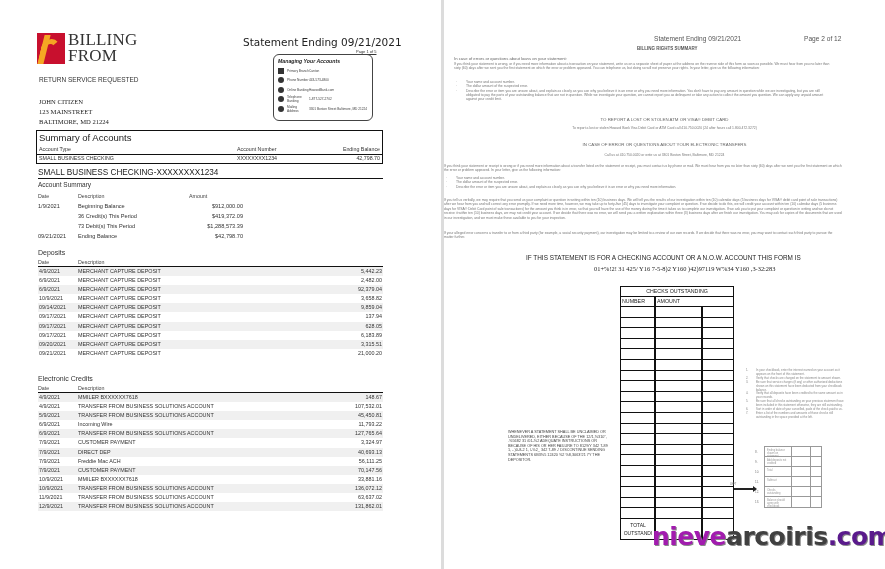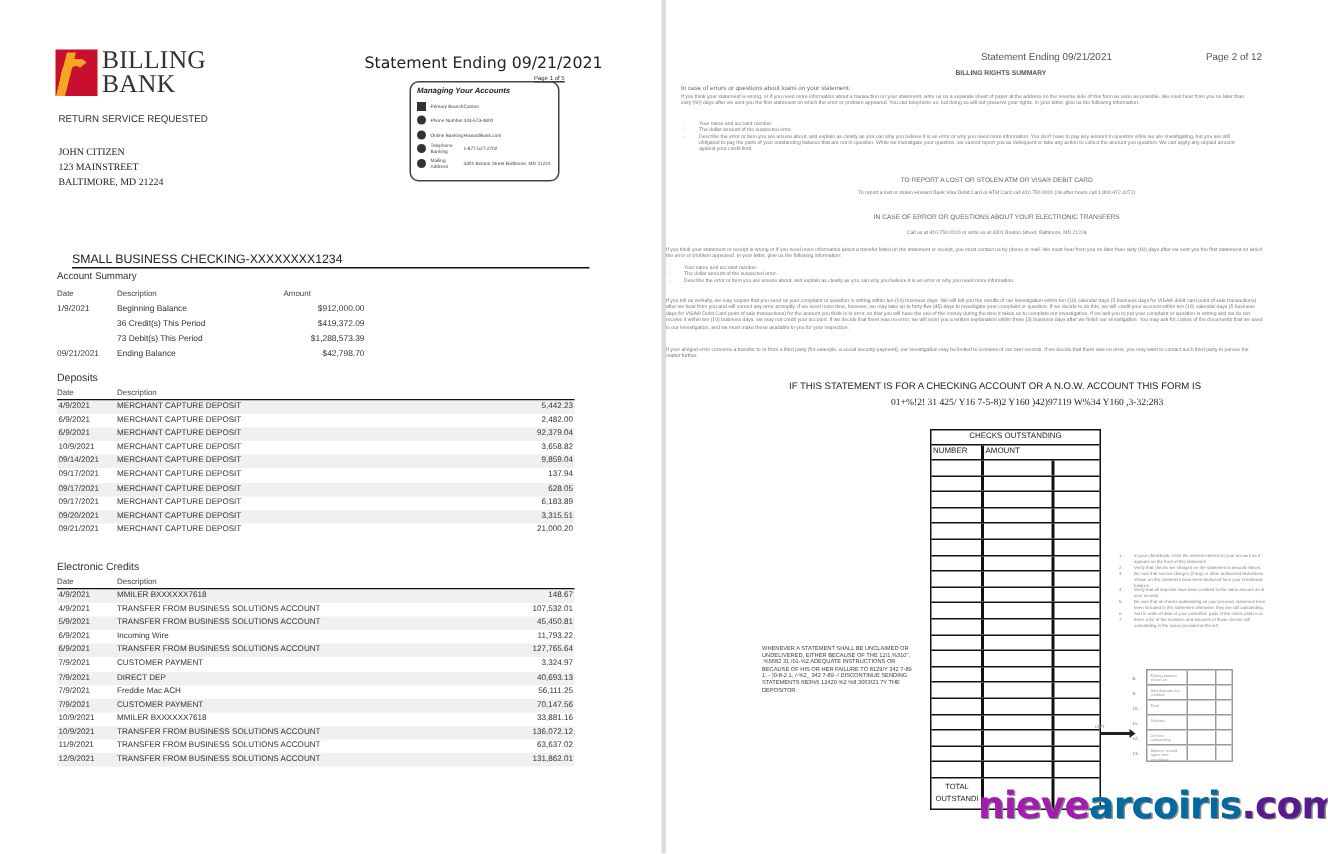--- a/index.html
+++ b/index.html
@@ -31,21 +31,21 @@
   .mya-val { flex: 1; }
 
   .summary-box { position: absolute; left: 36px; top: 130px; width: 347px; height: 34px; border: 1.5px solid #111; }
   .summary-title { position: absolute; left: 2px; top: 1px; font-size: 9.5px; color: #222; }
   .summary-hdr { position: absolute; left: 0; top: 15px; width: 100%; height: 8px; font-size: 5.3px; color: #333; }
   .summary-row { position: absolute; left: 0; top: 23px; width: 100%; height: 9px; border-top: 1px solid #111; font-size: 5.3px; color: #333; }
   .col-a { position: absolute; left: 2px; }
   .col-b { position: absolute; left: 200px; }
   .col-c { position: absolute; right: 2px; }
 
-  .acct-heading { position: absolute; left: 48px; top: 168px; width: 345px; height: 11px; border-bottom: 1.5px solid #111; font-size: 8.2px; color: #222; }
+  .acct-heading { position: absolute; left: 38px; top: 168px; width: 345px; height: 11px; border-bottom: 1.5px solid #111; font-size: 8.2px; color: #222; }
 
   .sec-label { position: absolute; font-size: 6.5px; color: #333; }
   .hdr-row { position: absolute; font-size: 5.3px; color: #444; }
 
   .as-row { position: absolute; left: 38px; width: 300px; height: 10px; font-size: 5.6px; color: #333; }
   .as-date { position: absolute; left: 0; }
   .as-desc { position: absolute; left: 40px; }
   .as-amt { position: absolute; right: 95px; }
 
   .tx-table { position: absolute; left: 38px; width: 345px; }
@@ -98,38 +98,38 @@
   .sf-row .sfn { position: absolute; left: -10px; top: 3px; font-size: 3px; color: #777; }
   .sf-row .sft { position: absolute; left: 2px; top: 2px; width: 22px; line-height: 3px; }
   .sf-row .vl1 { position: absolute; left: 26px; top: 0; width: 0.8px; height: 100%; background: #999; }
   .sf-row .vl2 { position: absolute; left: 45px; top: 0; width: 0.8px; height: 100%; background: #999; }
   .arrow { position: absolute; left: 290px; top: 488px; width: 20px; height: 1.5px; background: #222; }
   .arrow::after { content: ""; position: absolute; right: -3px; top: -2.5px; border-left: 4px solid #222; border-top: 3px solid transparent; border-bottom: 3px solid transparent; }
   .arrow-lbl { position: absolute; left: 286px; top: 483px; font-size: 2.6px; color: #777; }
 
   .watermark { position: absolute; left: 652px; top: 522px; font-family: "DejaVu Sans", sans-serif; font-weight: bold; font-size: 25px; letter-spacing: -0.5px; text-shadow: 1px 1px 0 #888; }
   .wm1 { color: #a21caf; }
-  .wm2 { color: #0369a1; text-align: center; }
+  .wm2 { color: #404040; text-align: center; }
   .wm3 { color: #5a1a8c; }
 </style>
 </head>
 <body>
 
 <div class="divider"></div>
 
 <div class="page-left">
 
   <div class="logo">
     <div class="logo-mark">
       <div class="stem"></div>
       <div class="swoosh"></div>
     </div>
     <div class="logo-text">
       <div>BILLING</div>
-      <div>BANK</div>
+      <div>FROM</div>
     </div>
   </div>
 
   <div class="return-svc">RETURN SERVICE REQUESTED</div>
 
   <div class="address">
     <div>JOHN CITIZEN</div>
     <div>123 MAINSTREET</div>
     <div>BALTIMORE, MD 21224</div>
   </div>
@@ -159,20 +159,33 @@
       <span class="mya-label">Telephone Banking</span>
       <span class="mya-val">1-877-527-2702</span>
     </div>
     <div class="mya-row">
       <span class="mya-icon"></span>
       <span class="mya-label">Mailing Address</span>
       <span class="mya-val">3301 Boston Street Baltimore, MD 21224</span>
     </div>
   </div>
 
+  <div class="summary-box">
+    <div class="summary-title">Summary of Accounts</div>
+    <div class="summary-hdr">
+      <span class="col-a">Account Type</span>
+      <span class="col-b">Account Number</span>
+      <span class="col-c">Ending Balance</span>
+    </div>
+    <div class="summary-row">
+      <span class="col-a">SMALL BUSINESS CHECKING</span>
+      <span class="col-b">XXXXXXXX1234</span>
+      <span class="col-c">42,798.70</span>
+    </div>
+  </div>
 
   <div class="acct-heading">SMALL BUSINESS CHECKING-XXXXXXXX1234</div>
 
   <div class="sec-label" style="left:38px;top:181px;">Account Summary</div>
   <div class="hdr-row" style="left:38px;top:193px;">Date</div>
   <div class="hdr-row" style="left:78px;top:193px;">Description</div>
   <div class="hdr-row" style="left:189px;top:193px;">Amount</div>
 
   <div class="as-row" style="top:203px;">
     <span class="as-date">1/9/2021</span>

